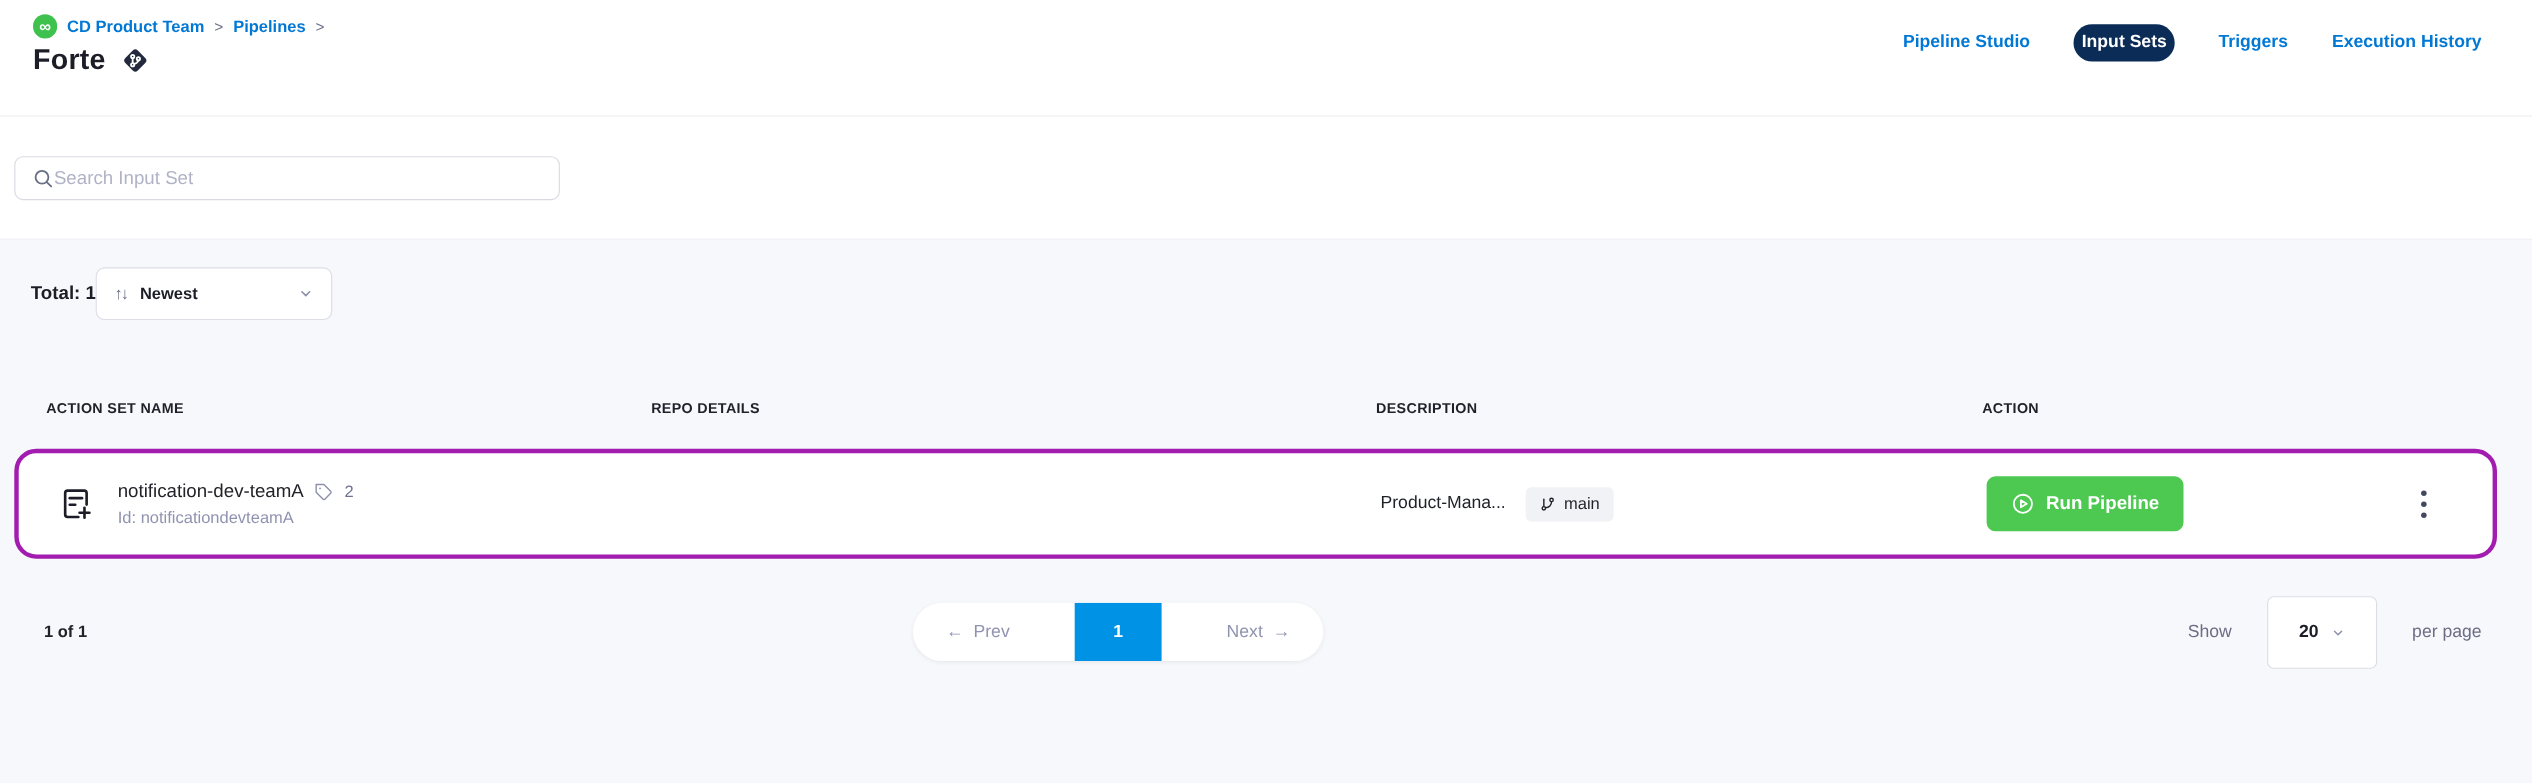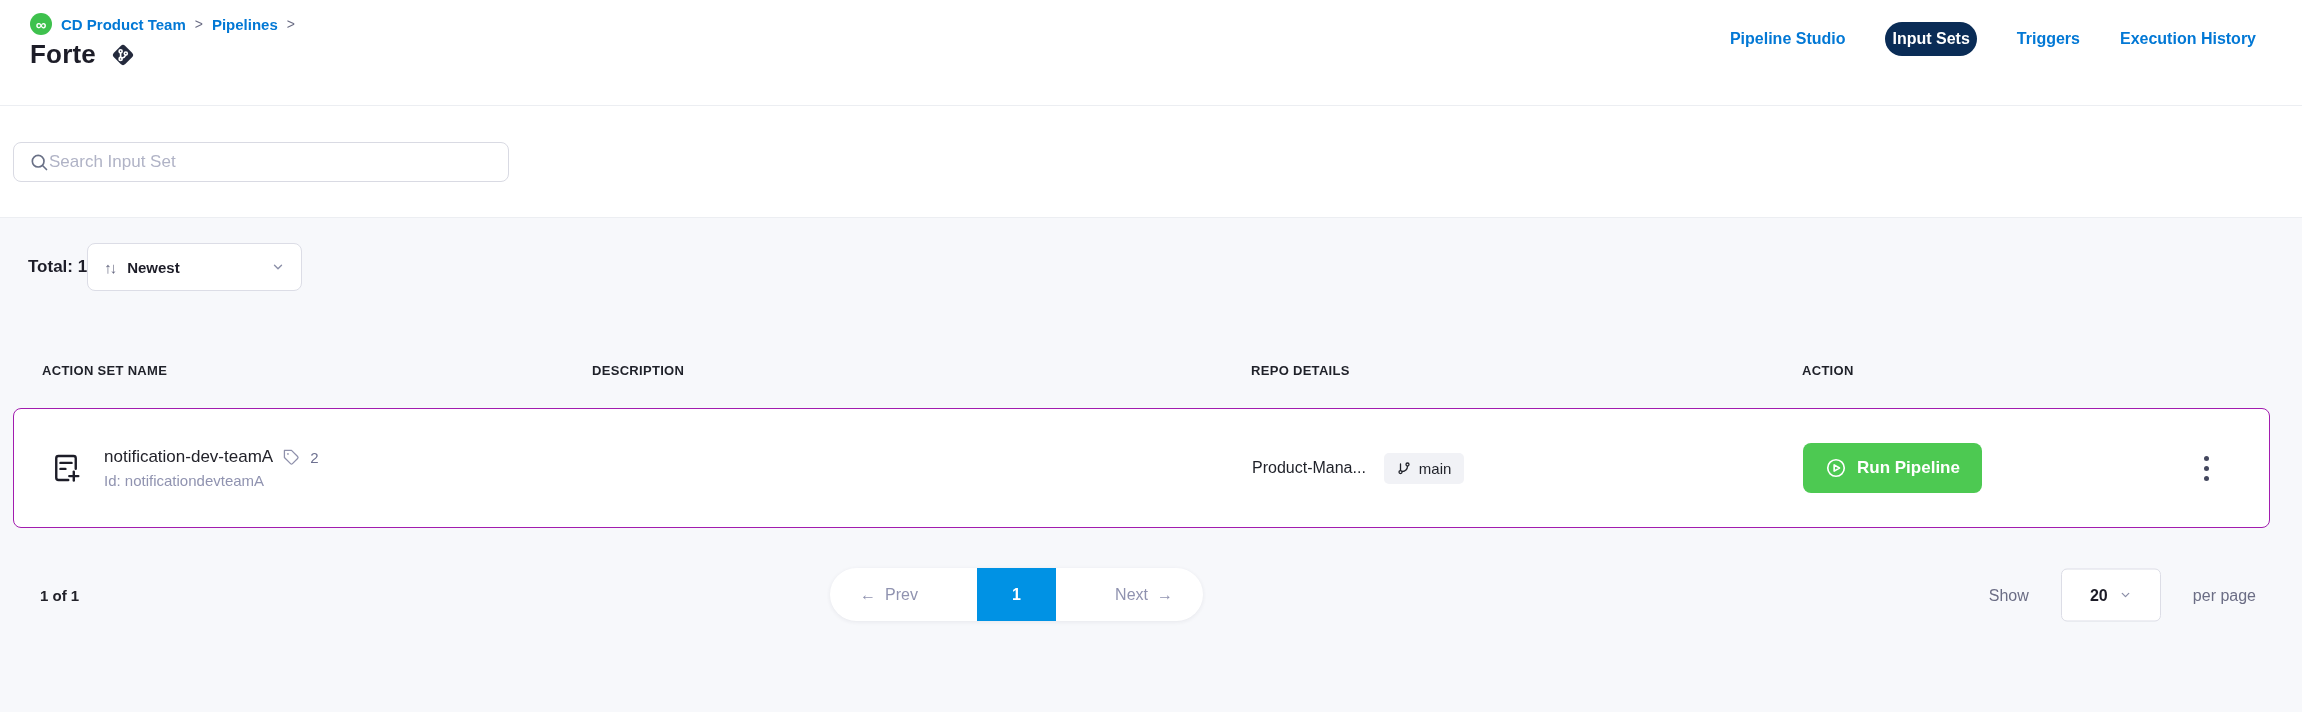--- a/index.html
+++ b/index.html
@@ -34,21 +34,21 @@
 
   .summary-row { display: flex; align-items: center; padding: 25px 46px 0 28px; }
   .total-label { font-size: 17px; font-weight: bold; color: #1d1d28; }
   .sort-select { display: flex; align-items: center; gap: 12px; width: 215px; height: 48px; background: #ffffff; border: 1px solid #dcdde6; border-radius: 8px; padding: 0 16px; cursor: pointer; }
   .sort-arrows { color: #6b6d85; font-size: 15px; letter-spacing: -2px; }
   .sort-value { flex: 1; font-size: 15px; font-weight: bold; color: #1d1d28; }
 
   .table-head { display: grid; grid-template-columns: 550px 659px 551px auto; margin: 72px 0 0 42px; }
   .col-label { font-size: 13px; font-weight: bold; color: #1f2129; letter-spacing: 0.3px; }
 
-  .row-card { display: grid; grid-template-columns: 1204px 551px auto; align-items: center; margin: 30px 32px 0 13px; height: 120px; background: #ffffff; border: 1px solid #a21caf; border-radius: 8px; padding-left: 34px; cursor: pointer; }
+  .row-card { display: grid; grid-template-columns: 1204px 551px auto; align-items: center; margin: 30px 32px 0 13px; height: 100px; background: #ffffff; border: 4px solid #a21caf; border-radius: 20px; padding-left: 34px; cursor: pointer; }
   .name-cell { display: flex; align-items: center; gap: 20px; }
   .name-lines { display: flex; flex-direction: column; gap: 5px; }
   .name-top { display: flex; align-items: center; gap: 10px; }
   .is-name { font-size: 17px; font-weight: 500; color: #22222a; }
   .tag-count { font-size: 15px; color: #6e7191; }
   .is-id { font-size: 15px; color: #9093b0; }
   .repo-cell { display: flex; align-items: center; gap: 18px; }
   .repo-name { font-size: 16px; color: #1f2129; }
   .branch-chip { display: inline-flex; align-items: center; gap: 8px; background: #f1f2f6; border-radius: 5px; padding: 7px 13px; font-size: 15px; color: #1f2129; }
   .action-cell { display: flex; align-items: center; height: 100%; padding-right: 52px; }
@@ -59,21 +59,21 @@
   
   .pagination-row { position: relative; height: 54px; margin-top: 40px; }
   .range-label { position: absolute; left: 40px; top: 50%; transform: translateY(-50%); font-size: 15px; font-weight: bold; color: #22222a; }
   .pager { position: absolute; left: 830px; top: 0; width: 373px; height: 53px; background: #ffffff; border-radius: 27px; box-shadow: 0 1px 4px rgba(40,41,61,0.08); display: flex; align-items: center; overflow: hidden; }
   .pager-btn { display: flex; align-items: center; gap: 9px; color: #9093b0; font-size: 16px; font-weight: 500; cursor: pointer; }
   .pager-prev { margin-left: 30px; }
   .pager-next { margin-right: 30px; }
   .page-current { width: 79px; height: 53px; margin: 0 auto; background: #0092e4; color: #ffffff; font-size: 16px; font-weight: bold; display: flex; align-items: center; justify-content: center; cursor: pointer; }
   .page-size-ctl { position: absolute; right: 46px; top: 50%; transform: translateY(-50%); display: flex; align-items: center; gap: 32px; }
   .muted { color: #6b6d85; font-size: 16px; }
-  .size-select { display: flex; align-items: center; justify-content: center; gap: 11px; width: 100px; height: 53px; background: #ffffff; border: 1px solid #dcdde6; border-radius: 6px; cursor: pointer; }
+  .size-select { display: flex; align-items: center; justify-content: center; gap: 11px; width: 100px; height: 66px; background: #ffffff; border: 1px solid #dcdde6; border-radius: 6px; cursor: pointer; }
   .size-value { font-size: 16px; font-weight: 600; color: #1d1d28; }
 
   svg { display: block; }
 </style>
 </head>
 <body>
 
 <div class="page">
 
   <div class="page-header">
@@ -129,22 +129,22 @@
         <span>
           <svg width="14" height="14" viewBox="0 0 24 24" fill="none" stroke="#8b8fa8" stroke-width="2.4" stroke-linecap="round" stroke-linejoin="round">
             <polyline points="6 9 12 15 18 9"></polyline>
           </svg>
         </span>
       </div>
     </div>
 
     <div class="table-head">
       <span class="col-label">ACTION SET NAME</span>
+      <span class="col-label">REPO DETAILS</span>
       <span class="col-label">DESCRIPTION</span>
-      <span class="col-label">REPO DETAILS</span>
       <span class="col-label">ACTION</span>
     </div>
 
     <div class="row-card">
       <div class="name-cell">
         <span>
           <svg width="36" height="36" viewBox="0 0 24 24" fill="none" stroke="#1d1d28" stroke-width="1.6" stroke-linecap="round" stroke-linejoin="round">
             <path d="M18.5 12.5 v-7 a1.5 1.5 0 0 0 -1.5 -1.5 h-10 a1.5 1.5 0 0 0 -1.5 1.5 v13 a1.5 1.5 0 0 0 1.5 1.5 h6.5"></path>
             <line x1="8.3" y1="8.6" x2="15.7" y2="8.6"></line>
             <line x1="8.3" y1="12.6" x2="11.6" y2="12.6"></line>

